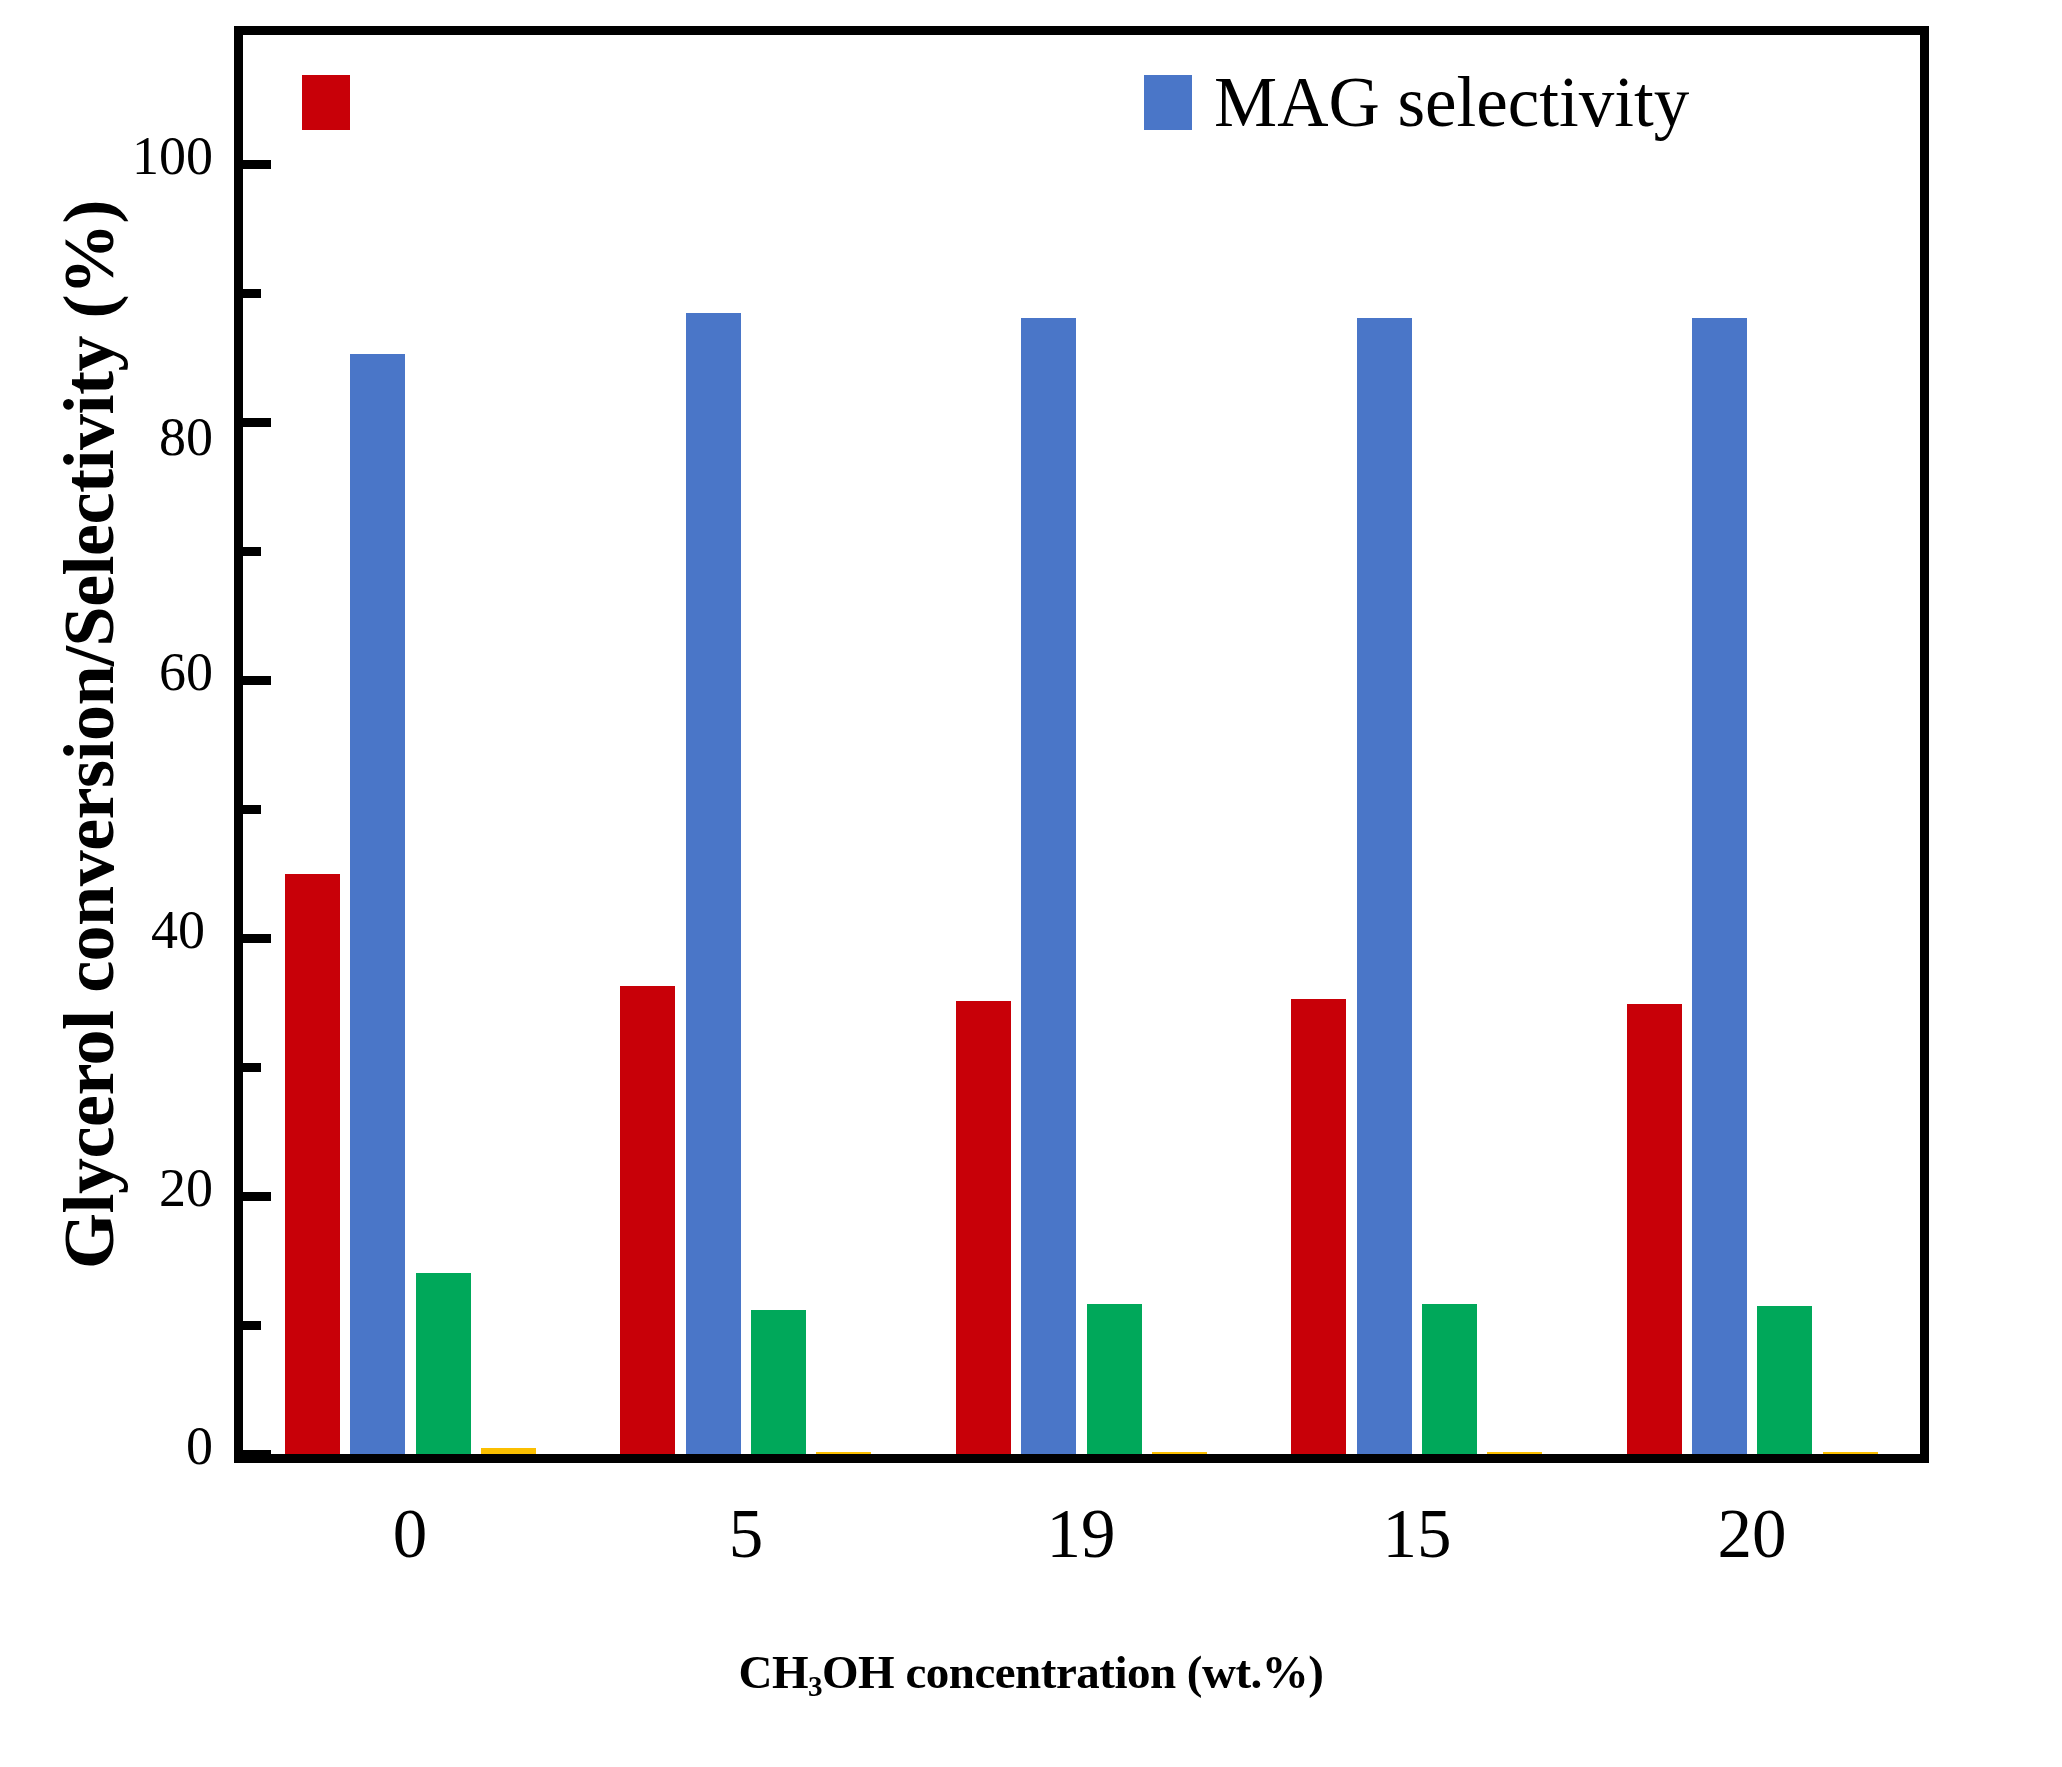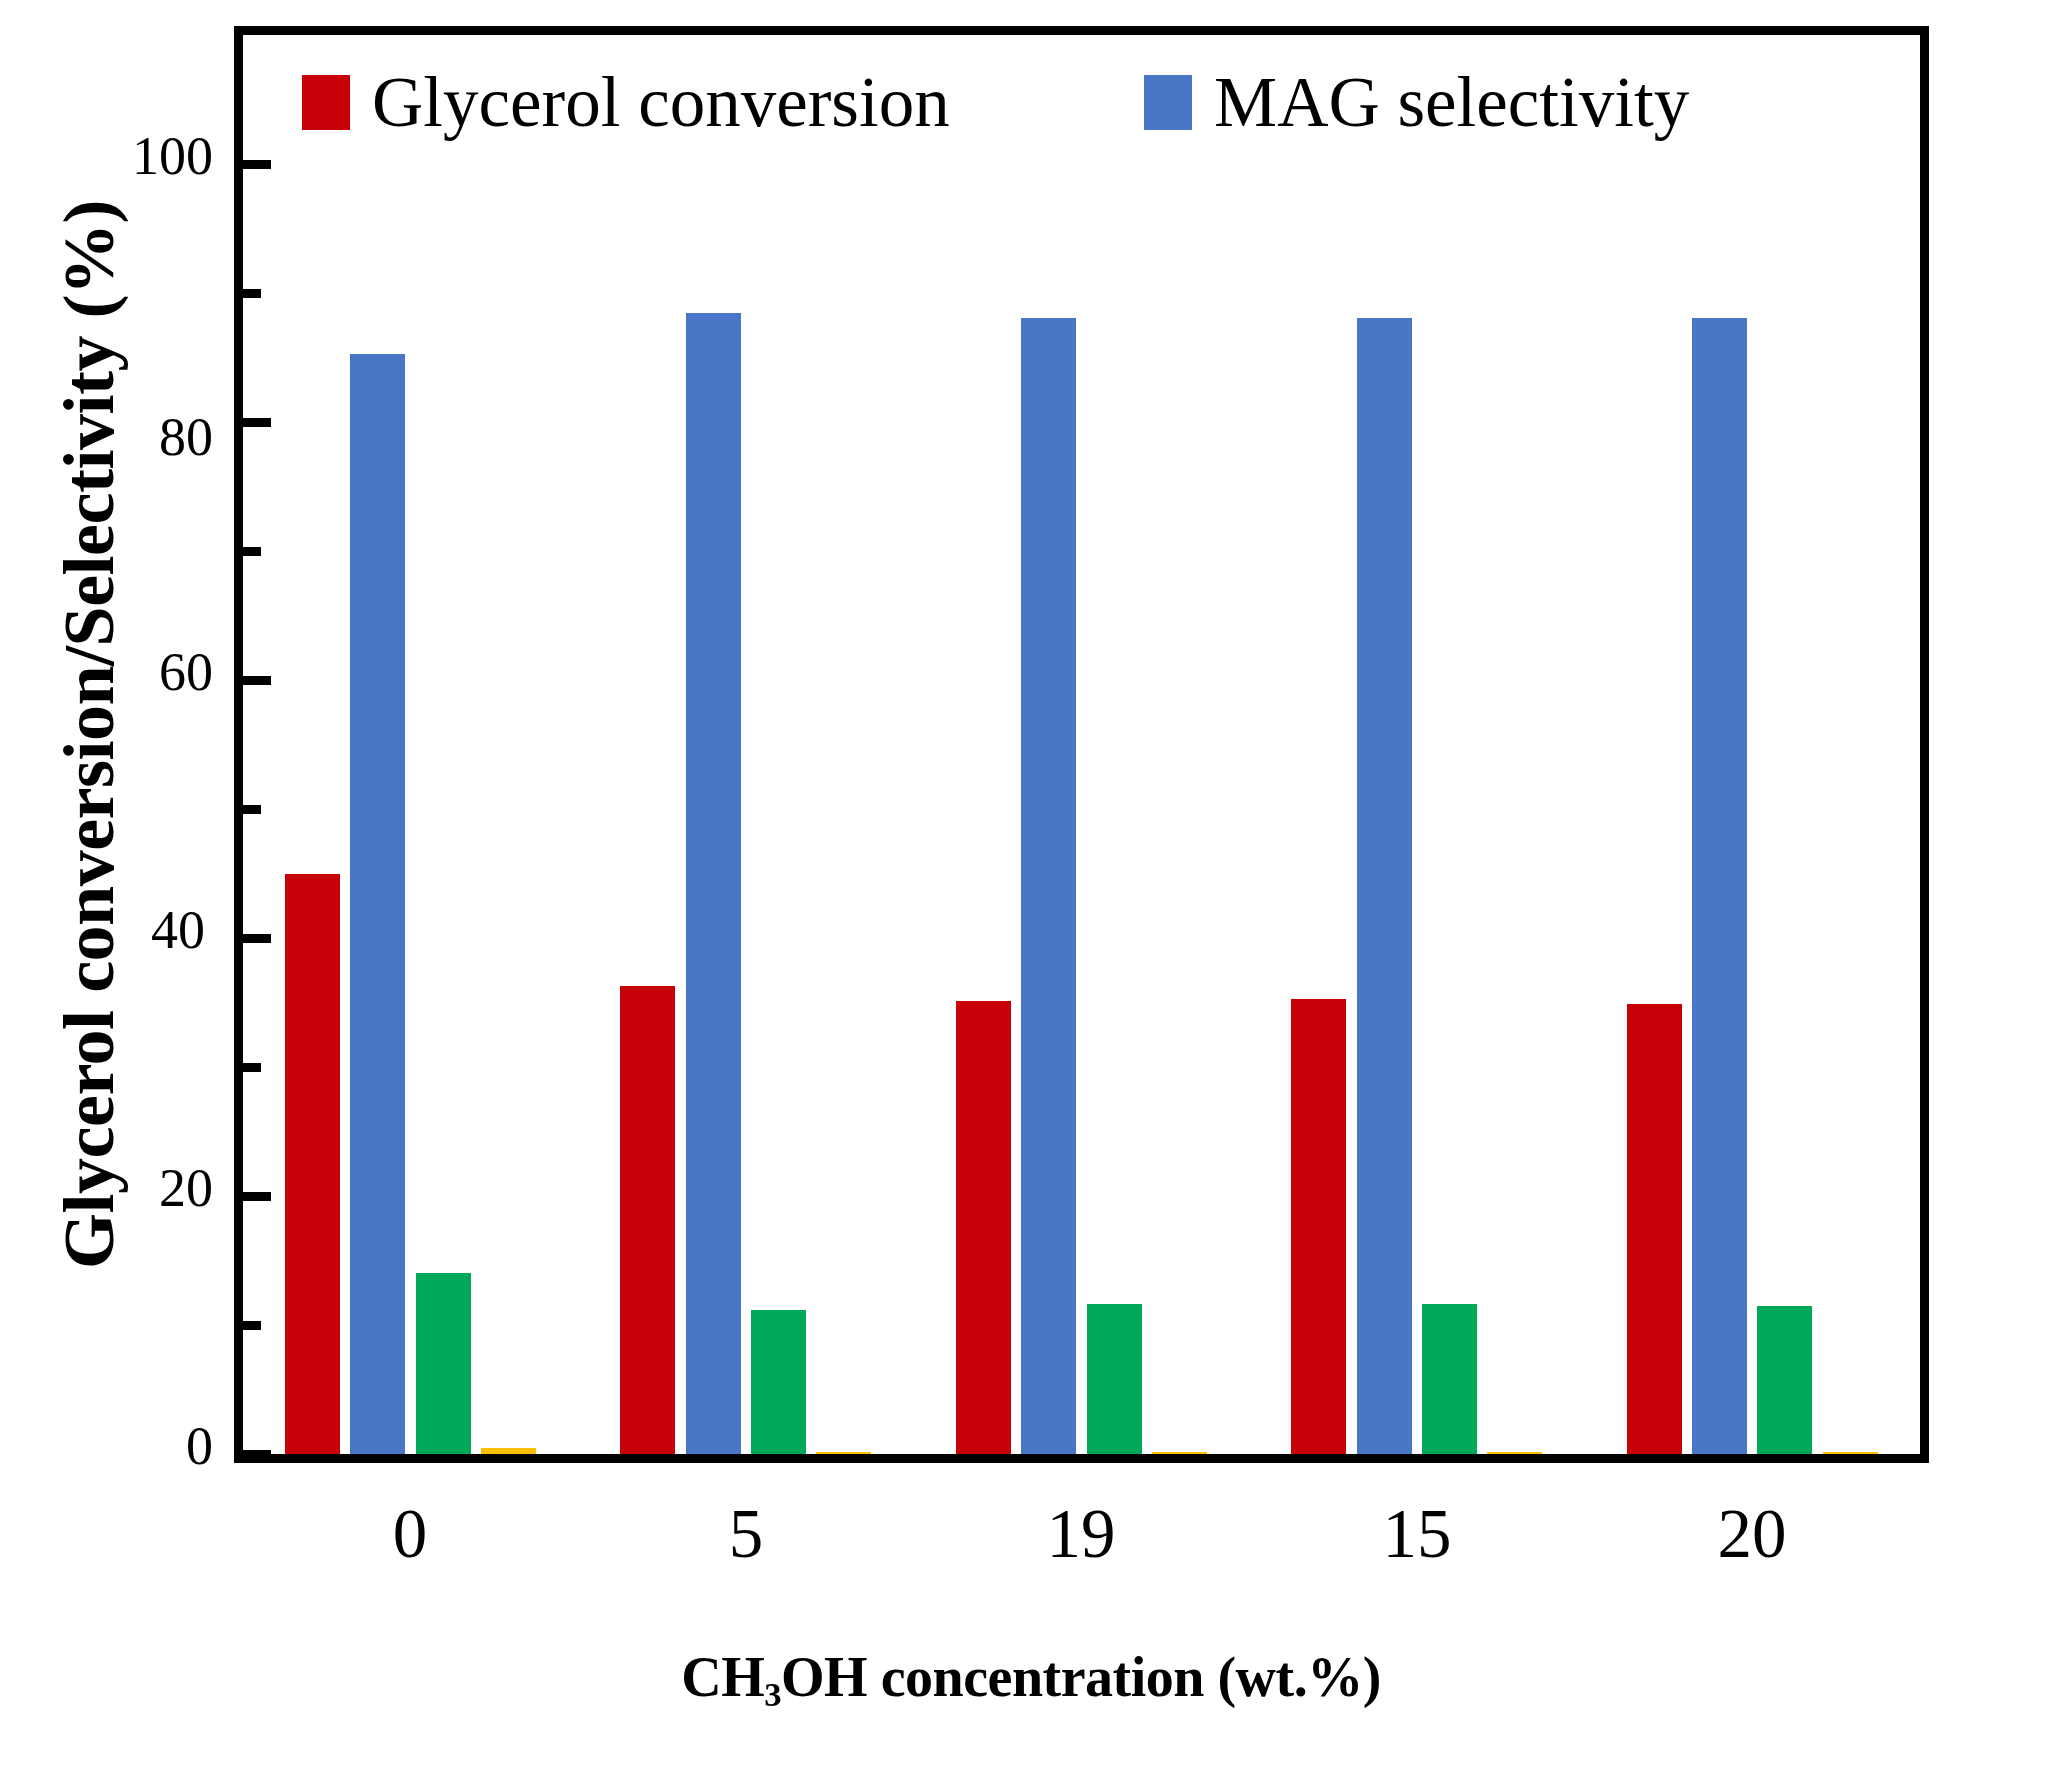--- a/index.html
+++ b/index.html
@@ -55,21 +55,21 @@
     line-height: 1;
   }
 
   
   #xlabel {
     position: absolute;
     left: 0;
     top: 1645px;
     width: 2062px;
     text-align: center;
-    font-size: 56px;
+    font-size: 47px;
     font-weight: bold;
     color: #000;
     letter-spacing: -0.5px;
   }
   #xlabel sub {
     font-size: 0.62em;
     vertical-align: -0.28em;
   }
   .xtick-label {
     position: absolute;
@@ -177,21 +177,20 @@
         <div class="bar" style="left: 1384px; width: 55px; height: 450px; background: rgb(200, 0, 8);"></div>
         <div class="bar" style="left: 1449px; width: 55px; height: 1136px; background: rgb(74, 118, 200);"></div>
         <div class="bar" style="left: 1514px; width: 55px; height: 148px; background: rgb(0, 168, 90);"></div>
         <div class="bar" style="left: 1580px; width: 55px; height: 1.9px; background: rgb(251, 191, 0);"></div>
       </div>
 
     <div id="legend">
       <div class="legend-row">
         <div class="legend-item col1">
           <span class="legend-swatch" style="background:#C80008"></span>
-          <span class="legend-text">Glycerol conversion</span>
         </div>
         <div class="legend-item">
           <span class="legend-swatch" style="background:#4A76C8"></span>
           <span class="legend-text">MAG selectivity</span>
         </div>
       </div>
     </div>
   </div>
 
   <div id="xtick-labels">

